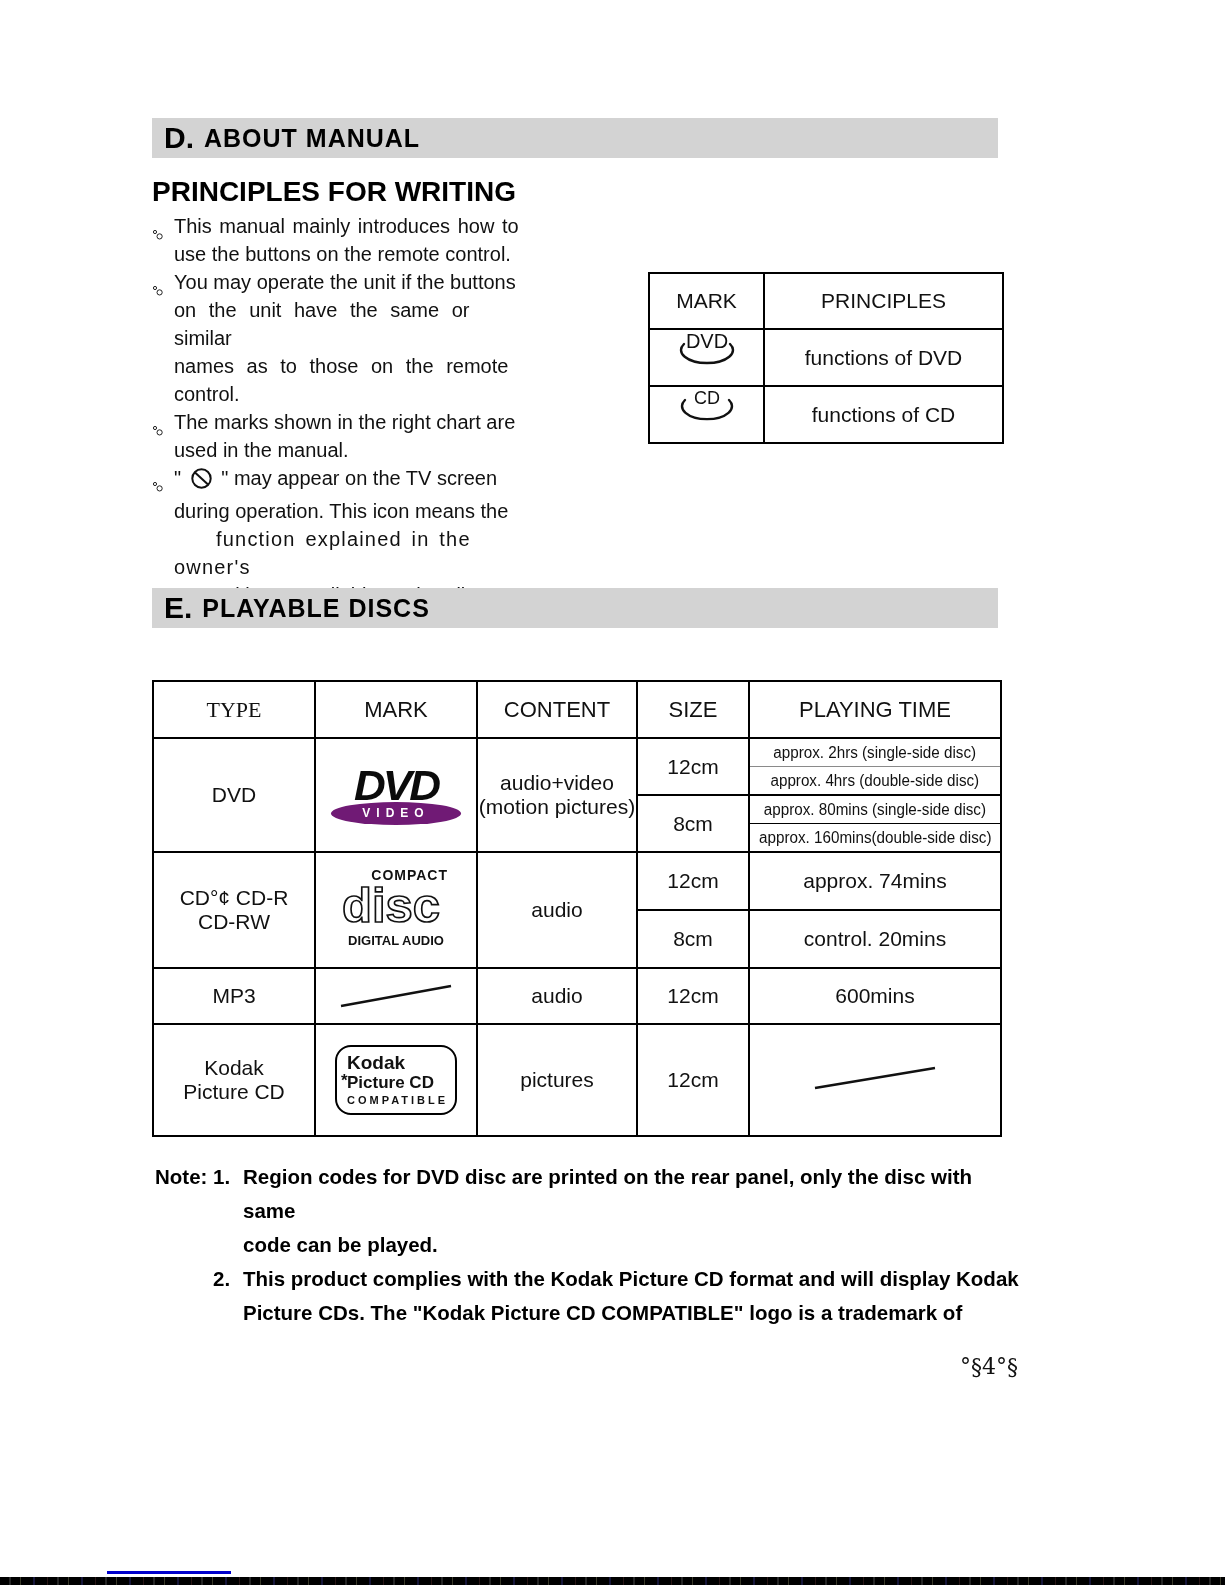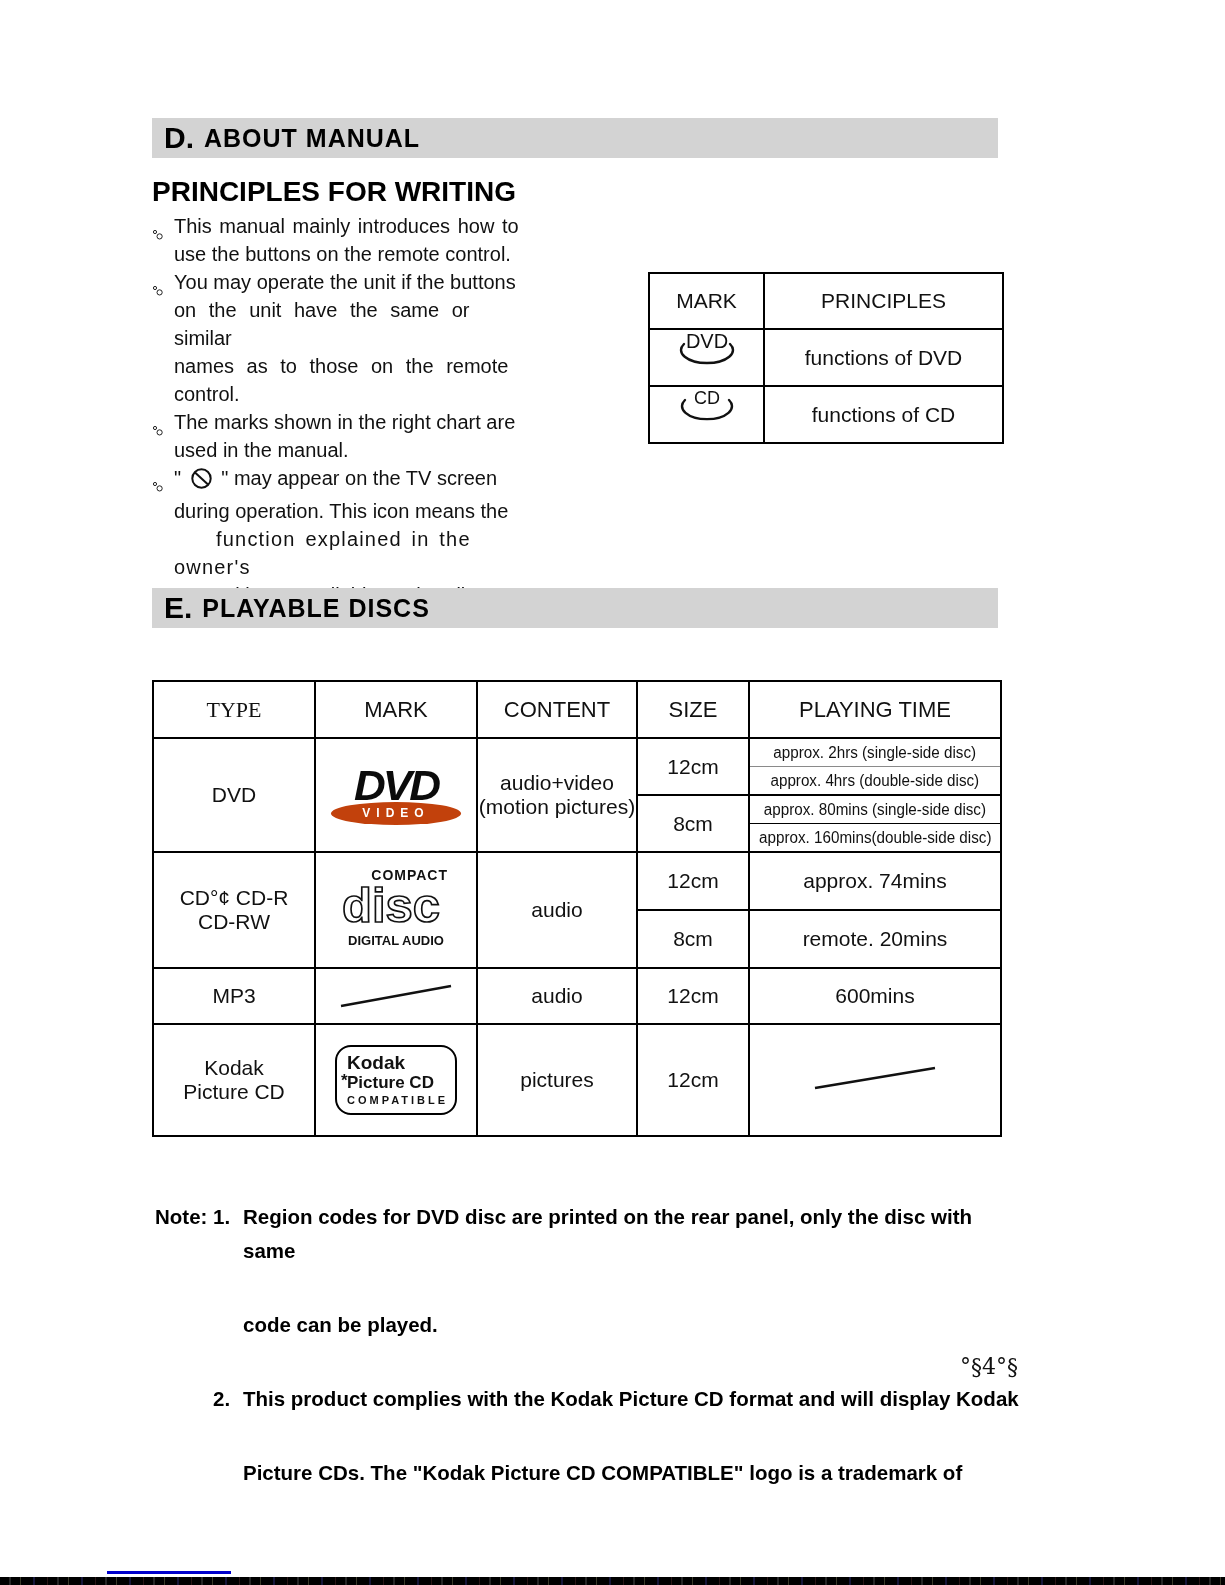--- a/index.html
+++ b/index.html
@@ -62,38 +62,38 @@
   .row-mp3 td{height:54px;}
   .row-kodak td{height:110px;}
 
   
   .dvdlogo{display:inline-block;text-align:center;}
   .dvdlogo .dvdtext{
     font-weight:bold;font-style:italic;font-size:44px;line-height:40px;
     letter-spacing:-3px;color:#0b0b0b;transform:scaleY(0.95);
   }
   .dvdlogo .dvdellipse{
-    width:130px;height:23px;background:#c2410c;border-radius:50%;
+    width:130px;height:23px;background:#701a75;border-radius:50%;
     color:#fff;font-size:12px;font-weight:bold;letter-spacing:6px;
     line-height:23px;text-align:center;margin:-4px auto 0 auto;
   }
 
   
   .kodaklogo{
     display:inline-block;position:relative;border:2px solid #000;border-radius:16px;
     width:104px;padding:5px 4px 6px 10px;text-align:left;background:#fff;
   }
   .kodaklogo .k1{font-size:19px;font-weight:bold;line-height:21px;}
   .kodaklogo .k2{font-size:17px;font-weight:bold;line-height:20px;}
   .kodaklogo .k3{font-size:11px;font-weight:bold;letter-spacing:3px;line-height:14px;}
   .kodaklogo .kstar{position:absolute;left:4px;top:24px;font-size:17px;font-weight:bold;}
 
   
   .notes{left:155px;top:1160px;width:870px;font-weight:bold;font-size:20.5px;line-height:34px;color:#000;}
-  .notes .nrow{display:flex;margin-top:40px;}
+  .notes .nrow{display:flex;}
   .notes .nlab{width:58px;flex:none;}
   .notes .nnum{width:30px;flex:none;}
   .notes .ntext{flex:auto;}
 
   .pagenum{left:960px;top:1354px;font-size:22px;color:#111;font-family:"DejaVu Serif", serif;}
 
   .blueline{left:107px;top:1571px;width:124px;height:3px;background:#0000cc;}
   .scanstrip{
     left:0;top:1577px;width:1225px;height:8px;
     background:repeating-linear-gradient(90deg,
@@ -246,21 +246,21 @@
         <text x="4" y="58" font-size="49" font-weight="bold" fill="#ffffff" stroke="#111" stroke-width="1.7">disc</text>
         <text x="58" y="81" text-anchor="middle" font-size="13" font-weight="bold" fill="#111">DIGITAL AUDIO</text>
       </svg>
     </td>
     <td rowspan="2" class="cell-lg">audio</td>
     <td class="cell-lg">12cm</td>
     <td class="cell-lg">approx. 74mins</td>
   </tr>
   <tr class="row-cd">
     <td class="cell-lg">8cm</td>
-    <td class="cell-lg">remote. 20mins</td>
+    <td class="cell-lg">control. 20mins</td>
   </tr>
 
   <tr class="row-mp3">
     <td class="cell-lg">MP3</td>
     <td>
       <svg width="130" height="40" viewBox="0 0 130 40">
             <line x1="10" y1="32" x2="120" y2="12" stroke="#111" stroke-width="2.4"></line>
           </svg>
     </td>
     <td class="cell-lg">audio</td>

